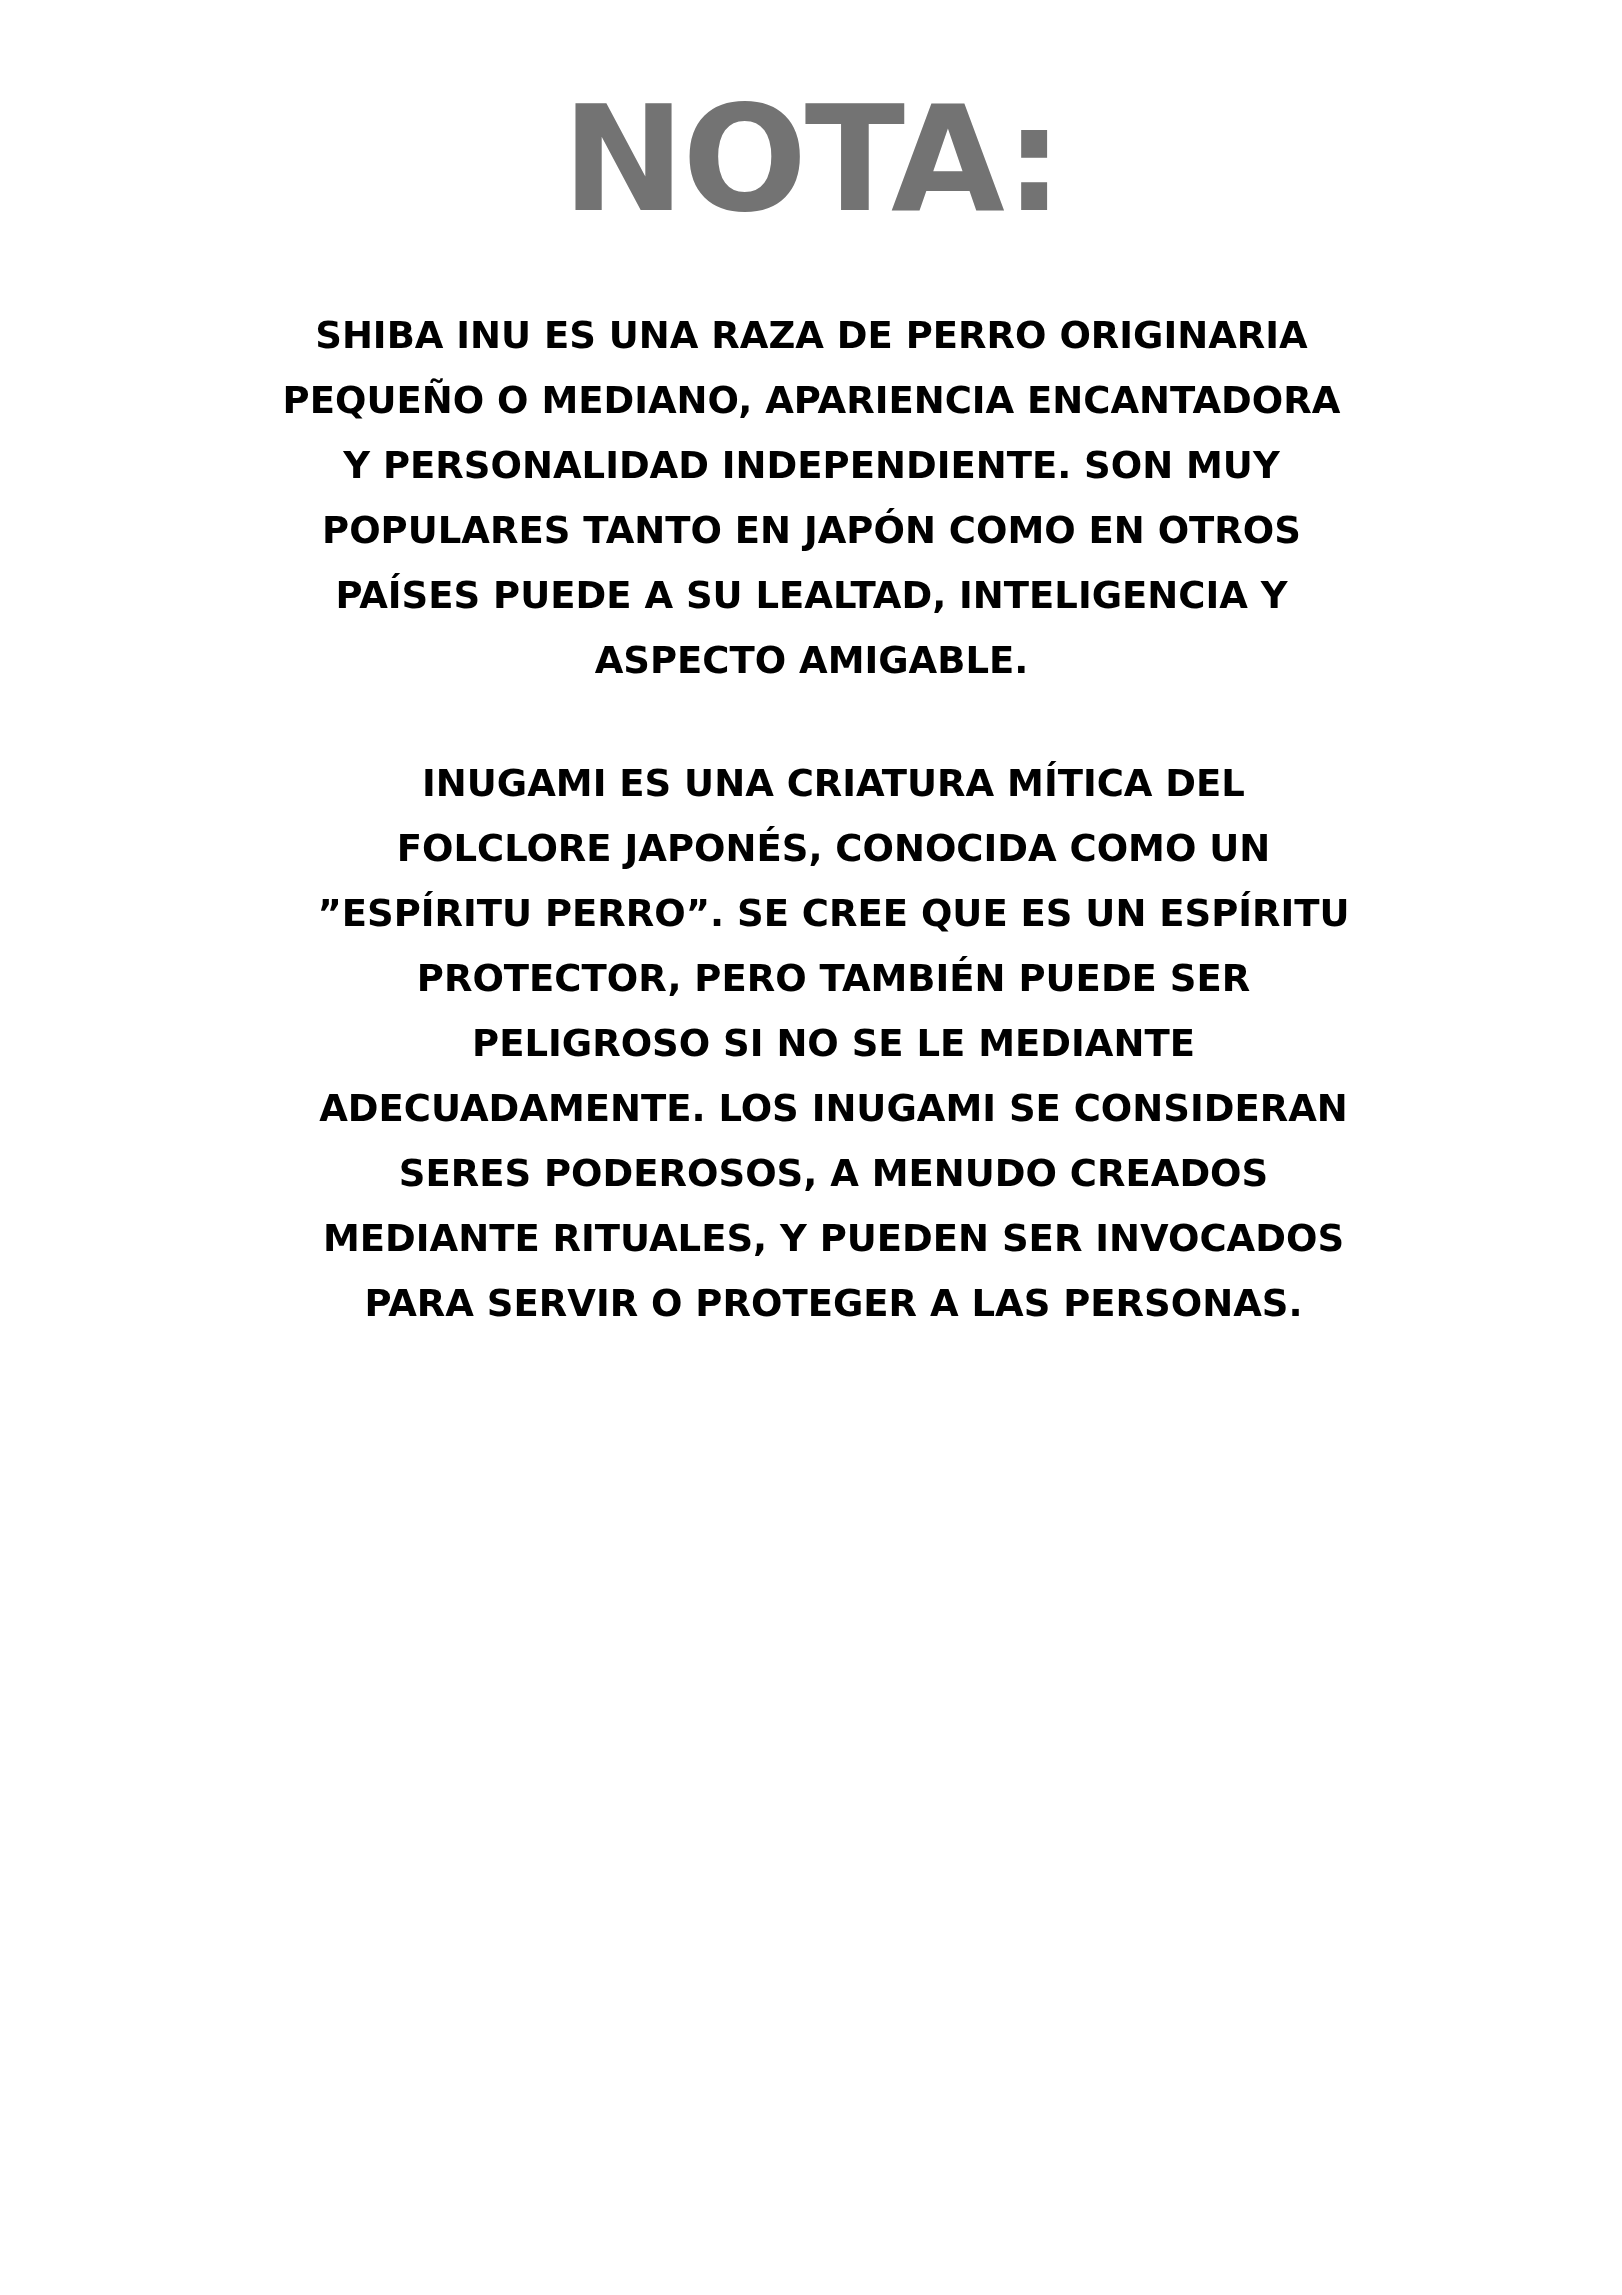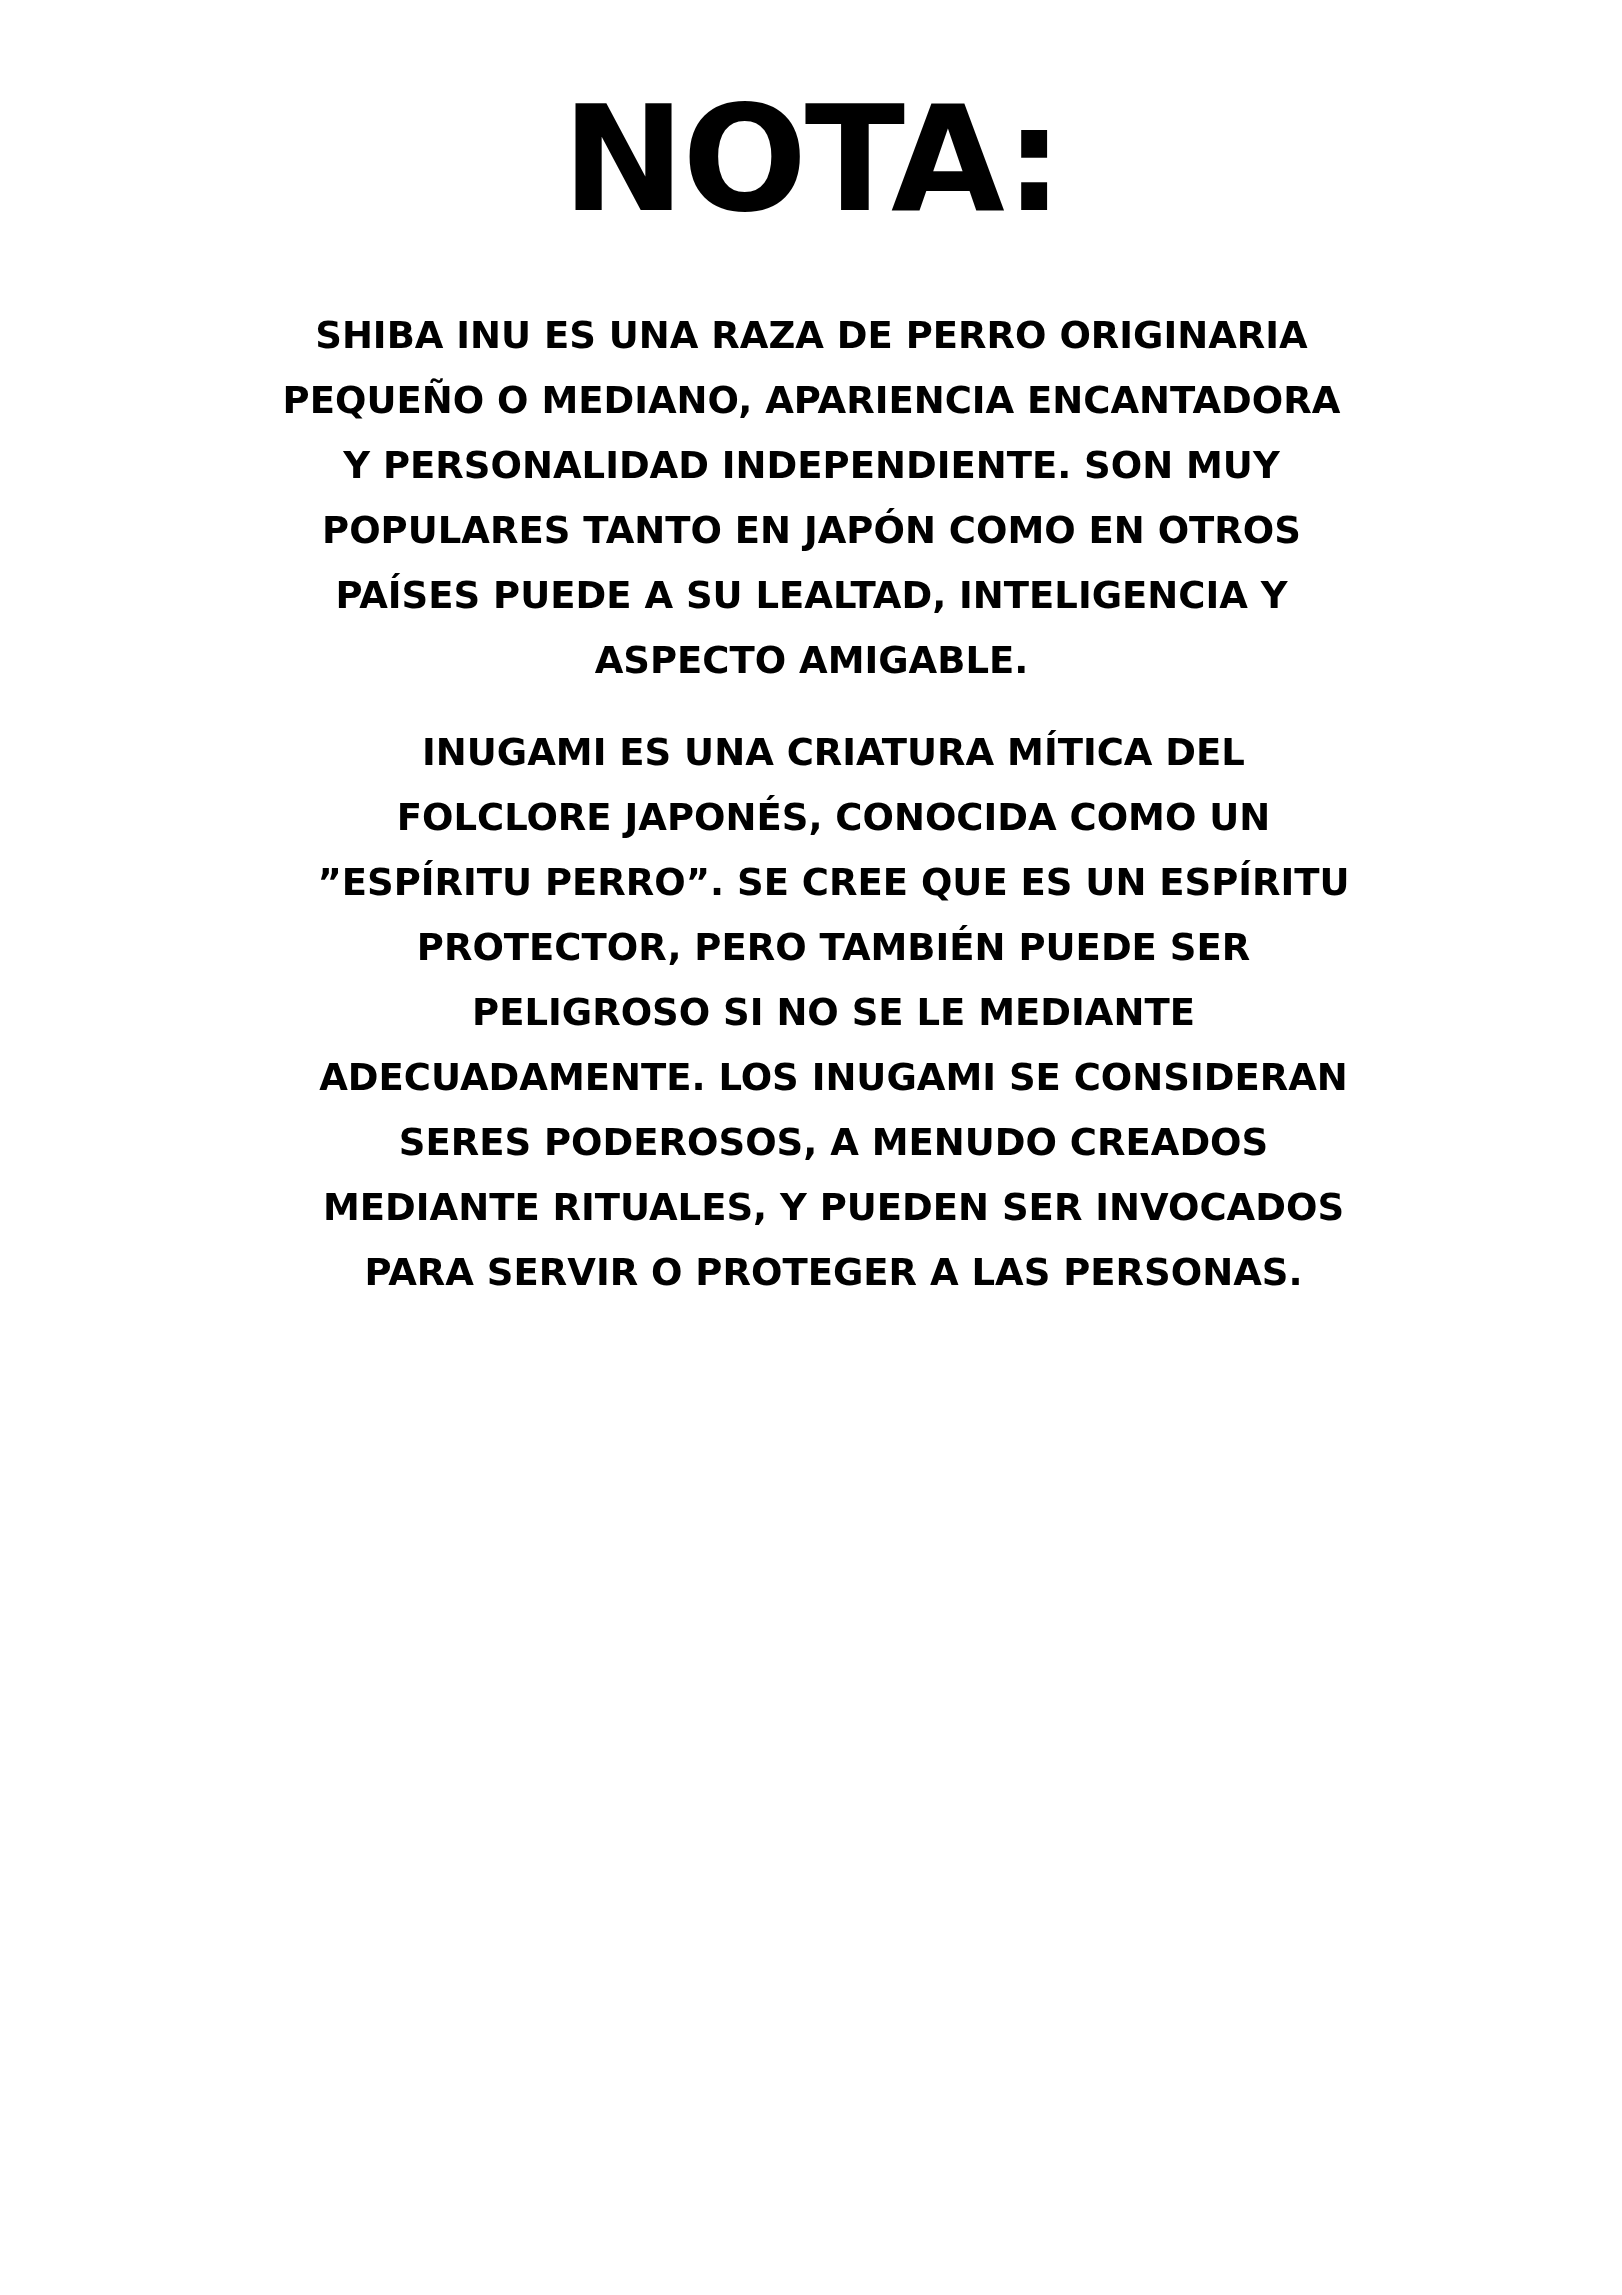--- a/index.html
+++ b/index.html
@@ -19,36 +19,36 @@
       font-family: "DejaVu Sans", "Liberation Sans", sans-serif;
       text-align: center;
     }
 
     .note-title {
       margin-top: 79px;
       font-size: 147px;
       line-height: 1.1;
       font-weight: bold;
       letter-spacing: -2.6px;
-      color: #000000;
+      color: #737373;
     }
 
     .note-body {
       margin-top: 62px;
       font-weight: bold;
       font-size: 37px;
       line-height: 65px;
       letter-spacing: 0px;
       color: #000000;
     }
 
     .paragraph { display: block; }
 
     .paragraph + .paragraph {
-      margin-top: 27px; 
+      margin-top: 58px; 
       padding-left: 44px;
     }
 
     .text-line {
       white-space: nowrap;
     }
   </style>
 </head>
 <body>
 

